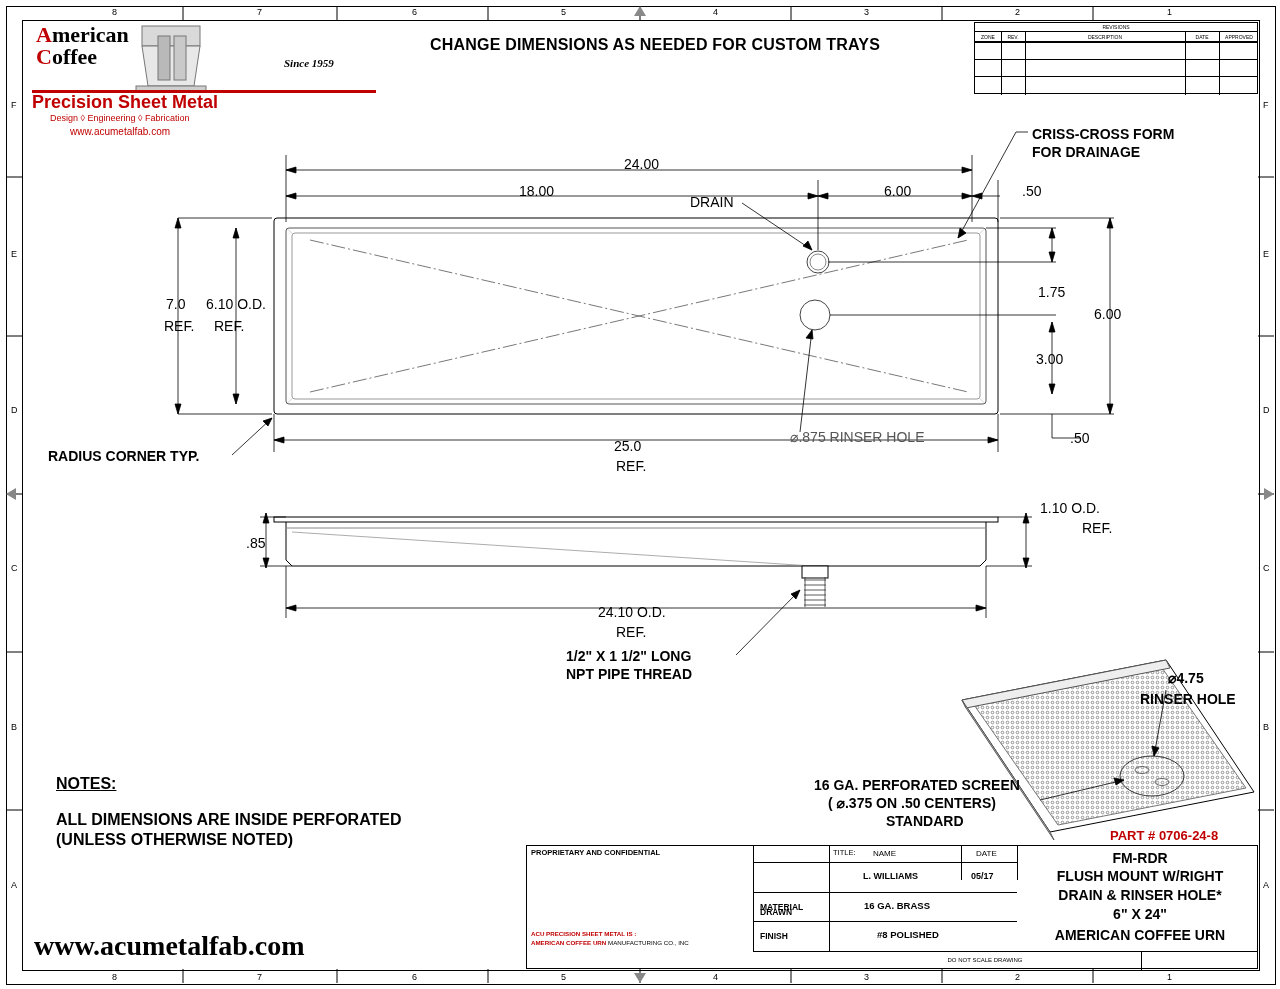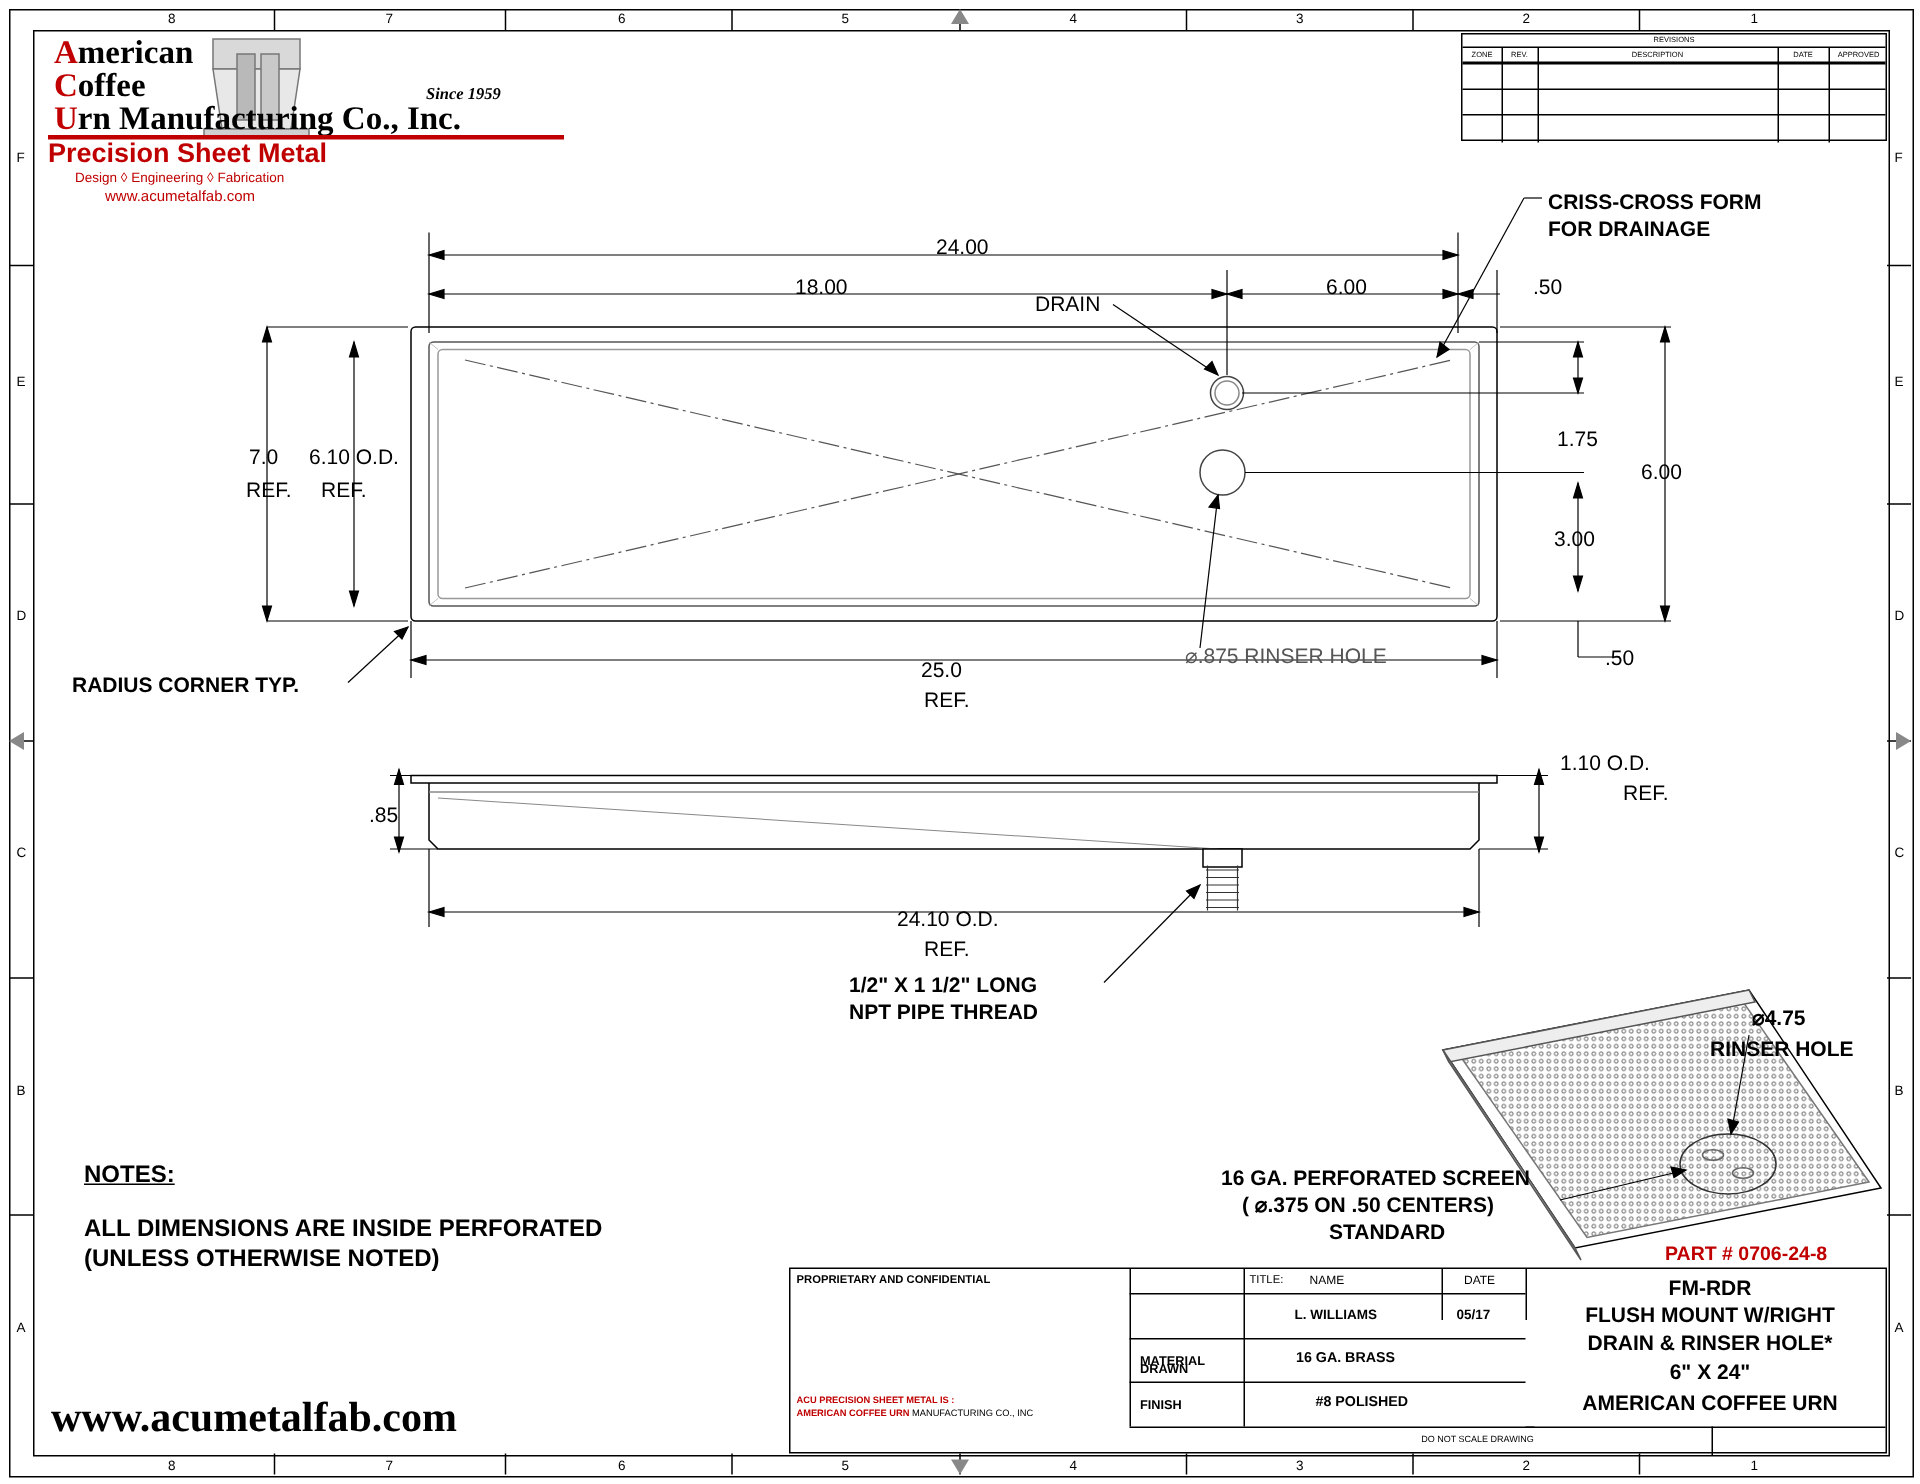--- a/index.html
+++ b/index.html
@@ -123,29 +123,27 @@
         <rect x="0" y="66" width="70" height="6" fill="#cfcfcf" stroke="#777"></rect>
       </g>
     </svg>
   </div>
   <div class="logo-amer">
     <span style="color:#c00000;">A</span><span>merican</span>
   </div>
   <div class="logo-coffee">
     <span style="color:#c00000;">C</span><span>offee</span>
   </div>
-  <div class="logo-urn">
-    <span style="color:#c00000;">U</span><span>rn Manufacturing Co., Inc.</span>
-  </div>
   <div class="logo-since">Since 1959</div>
   <div class="redbar"></div>
   <div class="logo-psm">Precision Sheet Metal</div>
   <div class="logo-sub">Design  ◊  Engineering  ◊  Fabrication</div>
   <div class="logo-url">www.acumetalfab.com</div>
 
+  <div class="main-title">CHANGE DIMENSIONS AS NEEDED FOR CUSTOM TRAYS</div>
 
   <div class="rev">
     <div class="hdr">REVISIONS</div>
     <div class="hdr2">
       <div class="c" style="left:0;width:26px;">ZONE</div>
       <div class="c" style="left:26px;width:24px;">REV.</div>
       <div class="c" style="left:50px;width:160px;">DESCRIPTION</div>
       <div class="c" style="left:210px;width:34px;">DATE</div>
       <div class="c" style="left:244px;width:40px;">APPROVED</div>
     </div>
@@ -252,21 +250,21 @@
 
       <line x1="800" y1="432" x2="812" y2="330"></line>
       <polygon points="812,330 806,338 813,339" fill="#000"></polygon>
 
       <line x1="232" y1="455" x2="272" y2="418"></line>
       <polygon points="272,418 263,421 268,426" fill="#000"></polygon>
     </g>
   </svg>
 
   <div class="dimtxt" style="left:624px;top:156px;">24.00</div>
-  <div class="dimtxt" style="left:530px;top:183px;text-align:center;">18.00</div>
+  <div class="dimtxt" style="left:519px;top:183px;text-align:center;">18.00</div>
   <div class="dimtxt" style="left:884px;top:183px;">6.00</div>
   <div class="dimtxt" style="left:1022px;top:183px;">.50</div>
   <div class="dimtxt" style="left:1038px;top:284px;">1.75</div>
   <div class="dimtxt" style="left:1036px;top:351px;">3.00</div>
   <div class="dimtxt" style="left:1094px;top:306px;">6.00</div>
   <div class="dimtxt" style="left:1070px;top:430px;">.50</div>
   <div class="dimtxt" style="left:166px;top:296px;">7.0</div>
   <div class="dimtxt" style="left:164px;top:318px;">REF.</div>
   <div class="dimtxt" style="left:206px;top:296px;">6.10 O.D.</div>
   <div class="dimtxt" style="left:214px;top:318px;">REF.</div>

